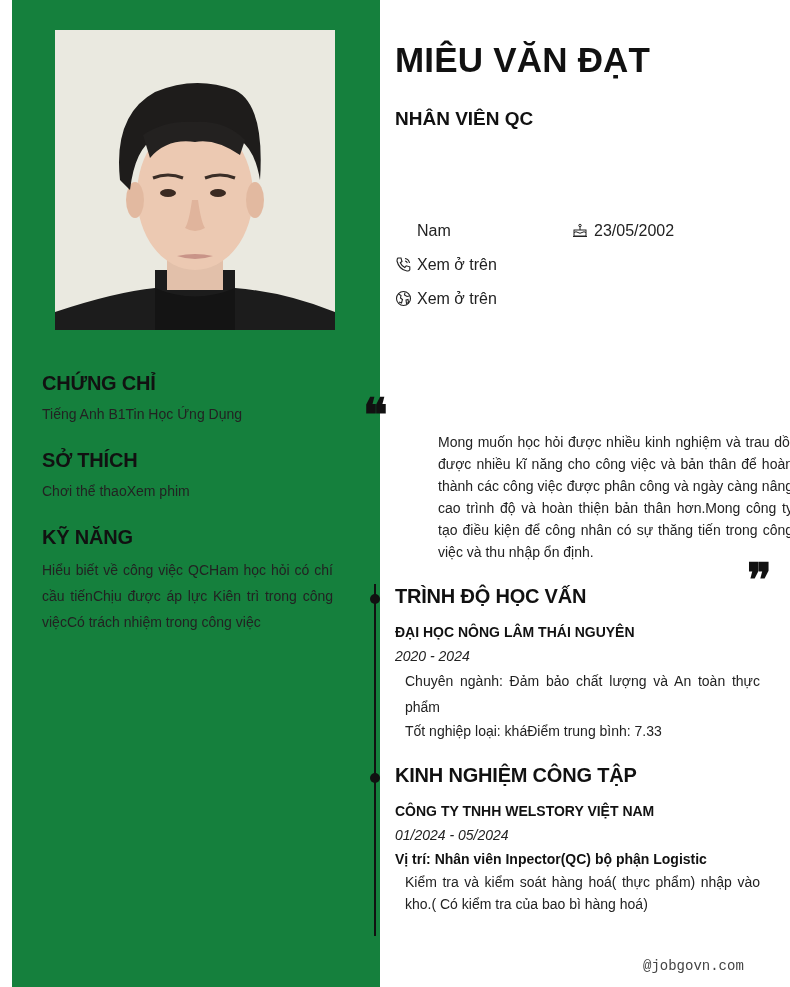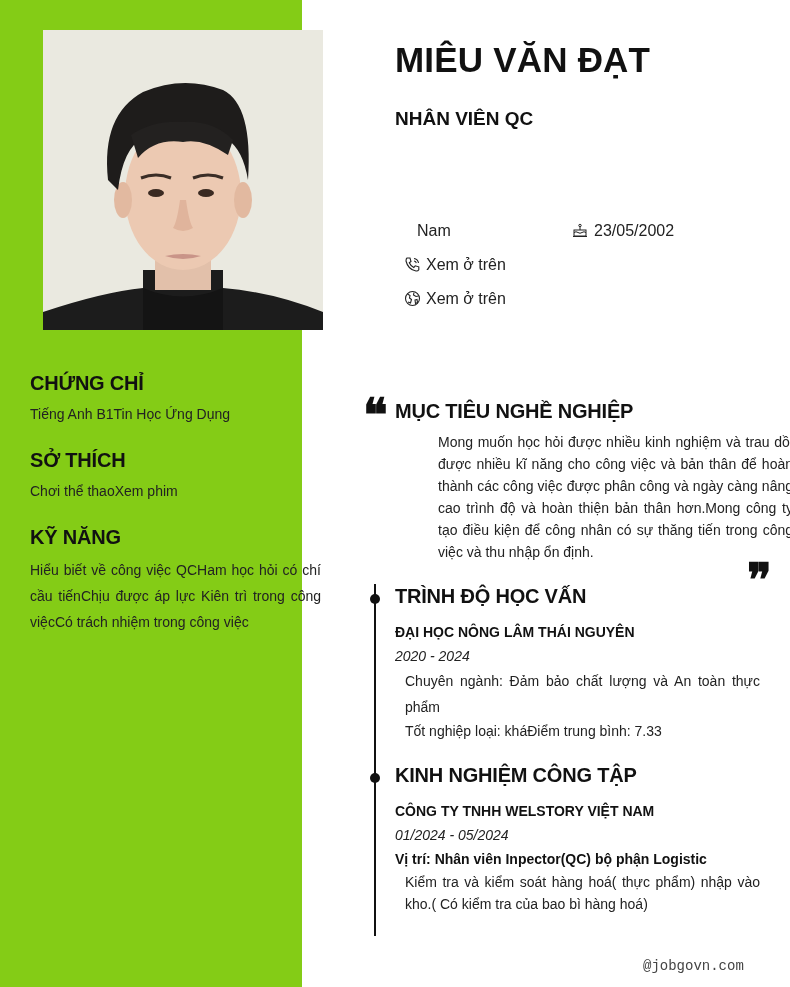--- a/index.html
+++ b/index.html
@@ -1,31 +1,31 @@
 <!DOCTYPE html>
 <html><head>
 <meta charset="utf-8">
 <style>
   * { box-sizing: border-box; margin: 0; padding: 0; }
   html, body { width: 790px; height: 987px; overflow: hidden; background: #ffffff; }
   body { font-family: "Liberation Sans", "DejaVu Sans", sans-serif; color: #111; position: relative; }
 
-  .left { position: absolute; left: 0; top: 0; width: 302px; height: 987px; background: #84cc16; }
+  .left { position: absolute; left: 12px; top: 0; width: 368px; height: 987px; background: #15803d; }
   .photo { position: absolute; left: 43px; top: 30px; width: 280px; height: 300px; overflow: hidden; background: #ecebe3; }
   .photo svg { display: block; }
 
   .lsec { position: absolute; left: 30px; width: 291px; }
   .lsec h3 { font-size: 20px; font-weight: bold; color: #111; letter-spacing: -0.2px; }
   .lsec p { font-size: 14px; color: #222; margin-top: 10px; line-height: 26px; text-align: justify; }
 
   .right { position: absolute; left: 356px; top: 0; width: 434px; height: 987px; }
   .name { position: absolute; left: 39px; top: 40px; font-size: 35px; font-weight: bold; color: #111; letter-spacing: 0.2px; }
   .job { position: absolute; left: 39px; top: 100px; font-size: 19px; font-weight: bold; color: #111; margin-top: 8px; }
 
-  .info { position: absolute; left: 48px; font-size: 16px; color: #222; display: flex; align-items: flex-start; }
+  .info { position: absolute; left: 39px; font-size: 16px; color: #222; display: flex; align-items: flex-start; }
   .info .ic { width: 22px; height: 22px; display: inline-flex; align-items: center; justify-content: flex-start; flex-shrink: 0; }
   .info .tx { line-height: 24px; text-align: right; }
 
   .quote { position: absolute; font-family: "DejaVu Serif", serif; font-weight: bold; font-size: 46px; line-height: 46px; color: #111; }
 
   .stitle { position: absolute; left: 39px; font-size: 20px; font-weight: bold; color: #111; letter-spacing: -0.2px; }
   .para { position: absolute; left: 39px; width: 355px; font-size: 14px; color: #222; line-height: 22px; text-align: justify; }
 
   .timeline { position: absolute; left: 18px; top: 584px; width: 2px; height: 352px; background: #111; }
   .dot { position: absolute; left: 14px; width: 10px; height: 10px; border-radius: 50%; background: #111; }
@@ -125,21 +125,20 @@
         <path d="M3.5 4 L6 5.5 L5.5 8 L7.5 9.5 L6.5 13 L4 12"></path>
         <path d="M10 2.5 L9.5 5 L12 6.5 L14.5 6"></path>
         <path d="M11 10 L13 9.5 L13.5 12.5 L11.5 13.5 Z"></path>
       </svg>
     </span>
     <span class="tx">Xem ở trên</span>
   </div>
 
 
   <div class="quote" style="left:7px; top:392px;">❝</div>
-  <div class="stitle" style="top:400px;">MỤC TIÊU NGHỀ NGHIỆP</div>
   <div class="para" style="top:431px;margin-left:43px;">Mong muốn học hỏi được nhiều kinh nghiệm và trau dồi được nhiều kĩ năng cho công việc và bản thân để hoàn thành các công việc được phân công và ngày càng nâng cao trình độ và hoàn thiện bản thân hơn.Mong công ty tạo điều kiện để công nhân có sự thăng tiến trong công việc và thu nhập ổn định.</div>
   <div class="quote" style="left:391px; top:557px;">❞</div>
 
   <div class="timeline"></div>
   <div class="dot" style="top:594px;"></div>
   <div class="dot" style="top:773px;"></div>
 
   <div class="stitle" style="top:585px;">TRÌNH ĐỘ HỌC VẤN</div>
   <div class="org" style="top:624px;">ĐẠI HỌC NÔNG LÂM THÁI NGUYÊN</div>
   <div class="period" style="top:648px;">2020 - 2024</div>

